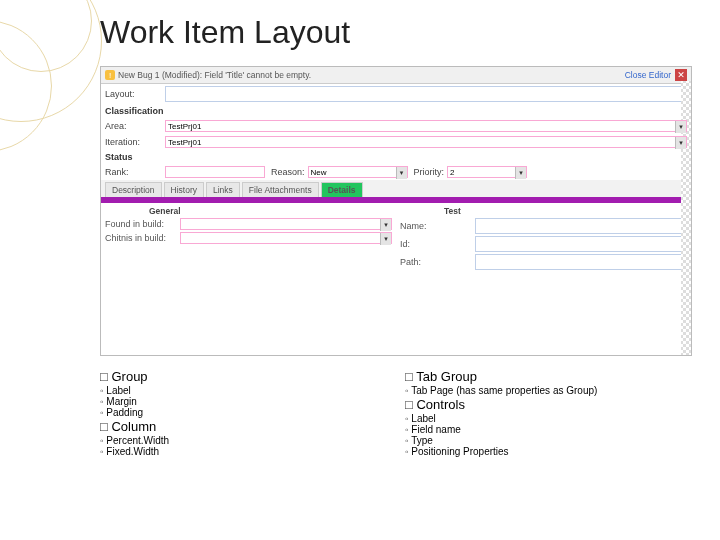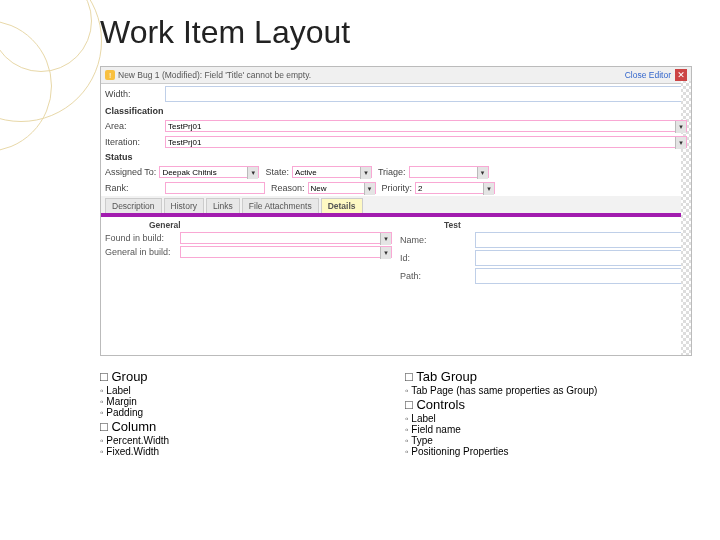--- a/index.html
+++ b/index.html
@@ -128,34 +128,34 @@
   .field {
     display: flex;
     align-items: center;
     gap: 3px;
   }
   .field label { color: #444; }
   .field .dropdown { width: 100px; }
   .tabs-row {
     display: flex;
     padding: 2px 4px 0 4px;
-    border-bottom: 4px solid #a21caf;
+    border-bottom: 6px solid #a21caf;
     background: #f2f2f2;
     gap: 0;
   }
   .tab {
     padding: 2px 6px;
     border: 1px solid #ccc;
     border-bottom: none;
     background: #e8e8e8;
     margin-right: 2px;
     font-size: 8.5px;
   }
   .tab.active {
-    background: #fef9c3;
+    background: #22c55e;
     font-weight: bold;
   }
   .columns {
     display: flex;
     padding: 2px 4px;
     gap: 8px;
   }
   .col { flex: 1; }
   .sub-h {
     font-weight: bold;
@@ -214,21 +214,21 @@
 
   <div class="ui-top">
     <span class="warn-icon">!</span>
     <span>New Bug 1 (Modified): Field 'Title' cannot be empty.</span>
     <span class="spacer"></span>
     <span class="close-link">Close Editor</span>
     <span class="close-x">✕</span>
   </div>
 
   <div class="form-row">
-    <label>Width:</label>
+    <label>Layout:</label>
     <input value="" style="">
   </div>
 
   <div class="section-h">Classification</div>
 
   <div class="form-row">
     <label>Area:</label>
     <div class="dropdown">
       <input value="TestPrj01" style="">
       <span class="dd-btn">▾</span>
@@ -237,54 +237,31 @@
   <div class="form-row">
     <label>Iteration:</label>
     <div class="dropdown">
       <input value="TestPrj01" style="">
       <span class="dd-btn">▾</span>
     </div>
   </div>
 
   <div class="section-h">Status</div>
 
-  <div class="multi-form">
-    <div class="field">
-      <label>Assigned To:</label>
-      <div class="dropdown" style="width:100px">
-        <input value="Deepak Chitnis" style="">
-        <span class="dd-btn">▾</span>
-      </div>
-    </div>
-    <div class="field">
-      <label>State:</label>
-      <div class="dropdown" style="width:80px">
-        <input value="Active" style="">
-        <span class="dd-btn">▾</span>
-      </div>
-    </div>
-    <div class="field">
-      <label>Triage:</label>
-      <div class="dropdown" style="width:80px">
-        <input value="" style="">
-        <span class="dd-btn">▾</span>
-      </div>
-    </div>
-  </div>
 
   <div class="multi-form">
     <div class="field">
       <label style="width:57px">Rank:</label>
       <div class="dropdown" style="width:100px">
         <input value="" style="">
       </div>
     </div>
     <div class="field">
       <label>Reason:</label>
-      <div class="dropdown" style="width:68px">
+      <div class="dropdown" style="width:100px">
         <input value="New" style="">
         <span class="dd-btn">▾</span>
       </div>
     </div>
     <div class="field">
       <label>Priority:</label>
       <div class="dropdown" style="width:80px">
         <input value="2" style="">
         <span class="dd-btn">▾</span>
       </div>
@@ -303,21 +280,21 @@
     <div class="col">
       <div class="sub-h">General</div>
       <div class="col-row">
         <label>Found in build:</label>
         <div class="dropdown">
           <input style="">
           <span class="dd-btn">▾</span>
         </div>
       </div>
       <div class="col-row">
-        <label>General in build:</label>
+        <label>Chitnis in build:</label>
         <div class="dropdown">
           <input style="">
           <span class="dd-btn">▾</span>
         </div>
       </div>
     </div>
 
     <div class="col">
       <div class="sub-h">Test</div>
       <div class="col-row">

